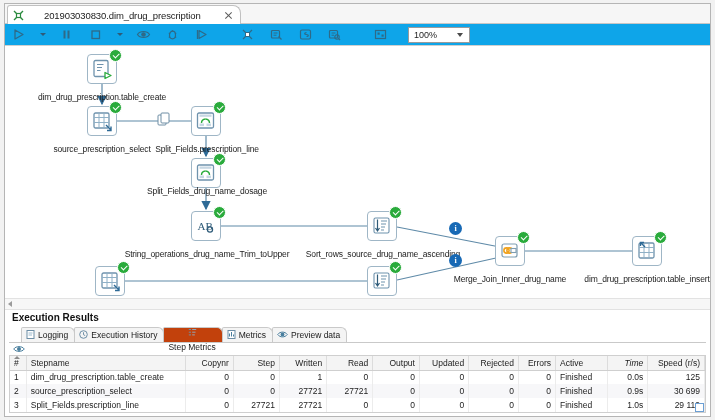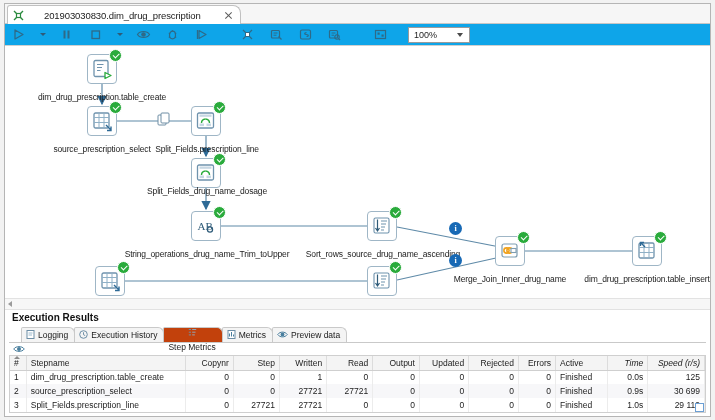--- a/index.html
+++ b/index.html
@@ -251,21 +251,21 @@
     text-align: right;
     white-space: nowrap;
   }
   table.tbl tr.alt td { background: #f7f7f9; }
   .col-idx { width: 18px; }
   .col-name { width: 170px; }
   .col-num { width: 54px; }
   .col-err { width: 40px; }
   .col-act { width: 58px; }
   .col-time { width: 48px; font-style: italic; }
-  .col-spd { width: 60px; font-style: italic; }
+  .col-spd { width: 60px; }
   .hdr-sortmark {
     position: absolute; left: 9px; top: 46px;
     width: 0; height: 0;
     border-left: 3px solid transparent;
     border-right: 3px solid transparent;
     border-bottom: 3px solid #8b8b8b;
   }
   .corner-box {
     position: absolute;
     right: 6px; bottom: 4px;

